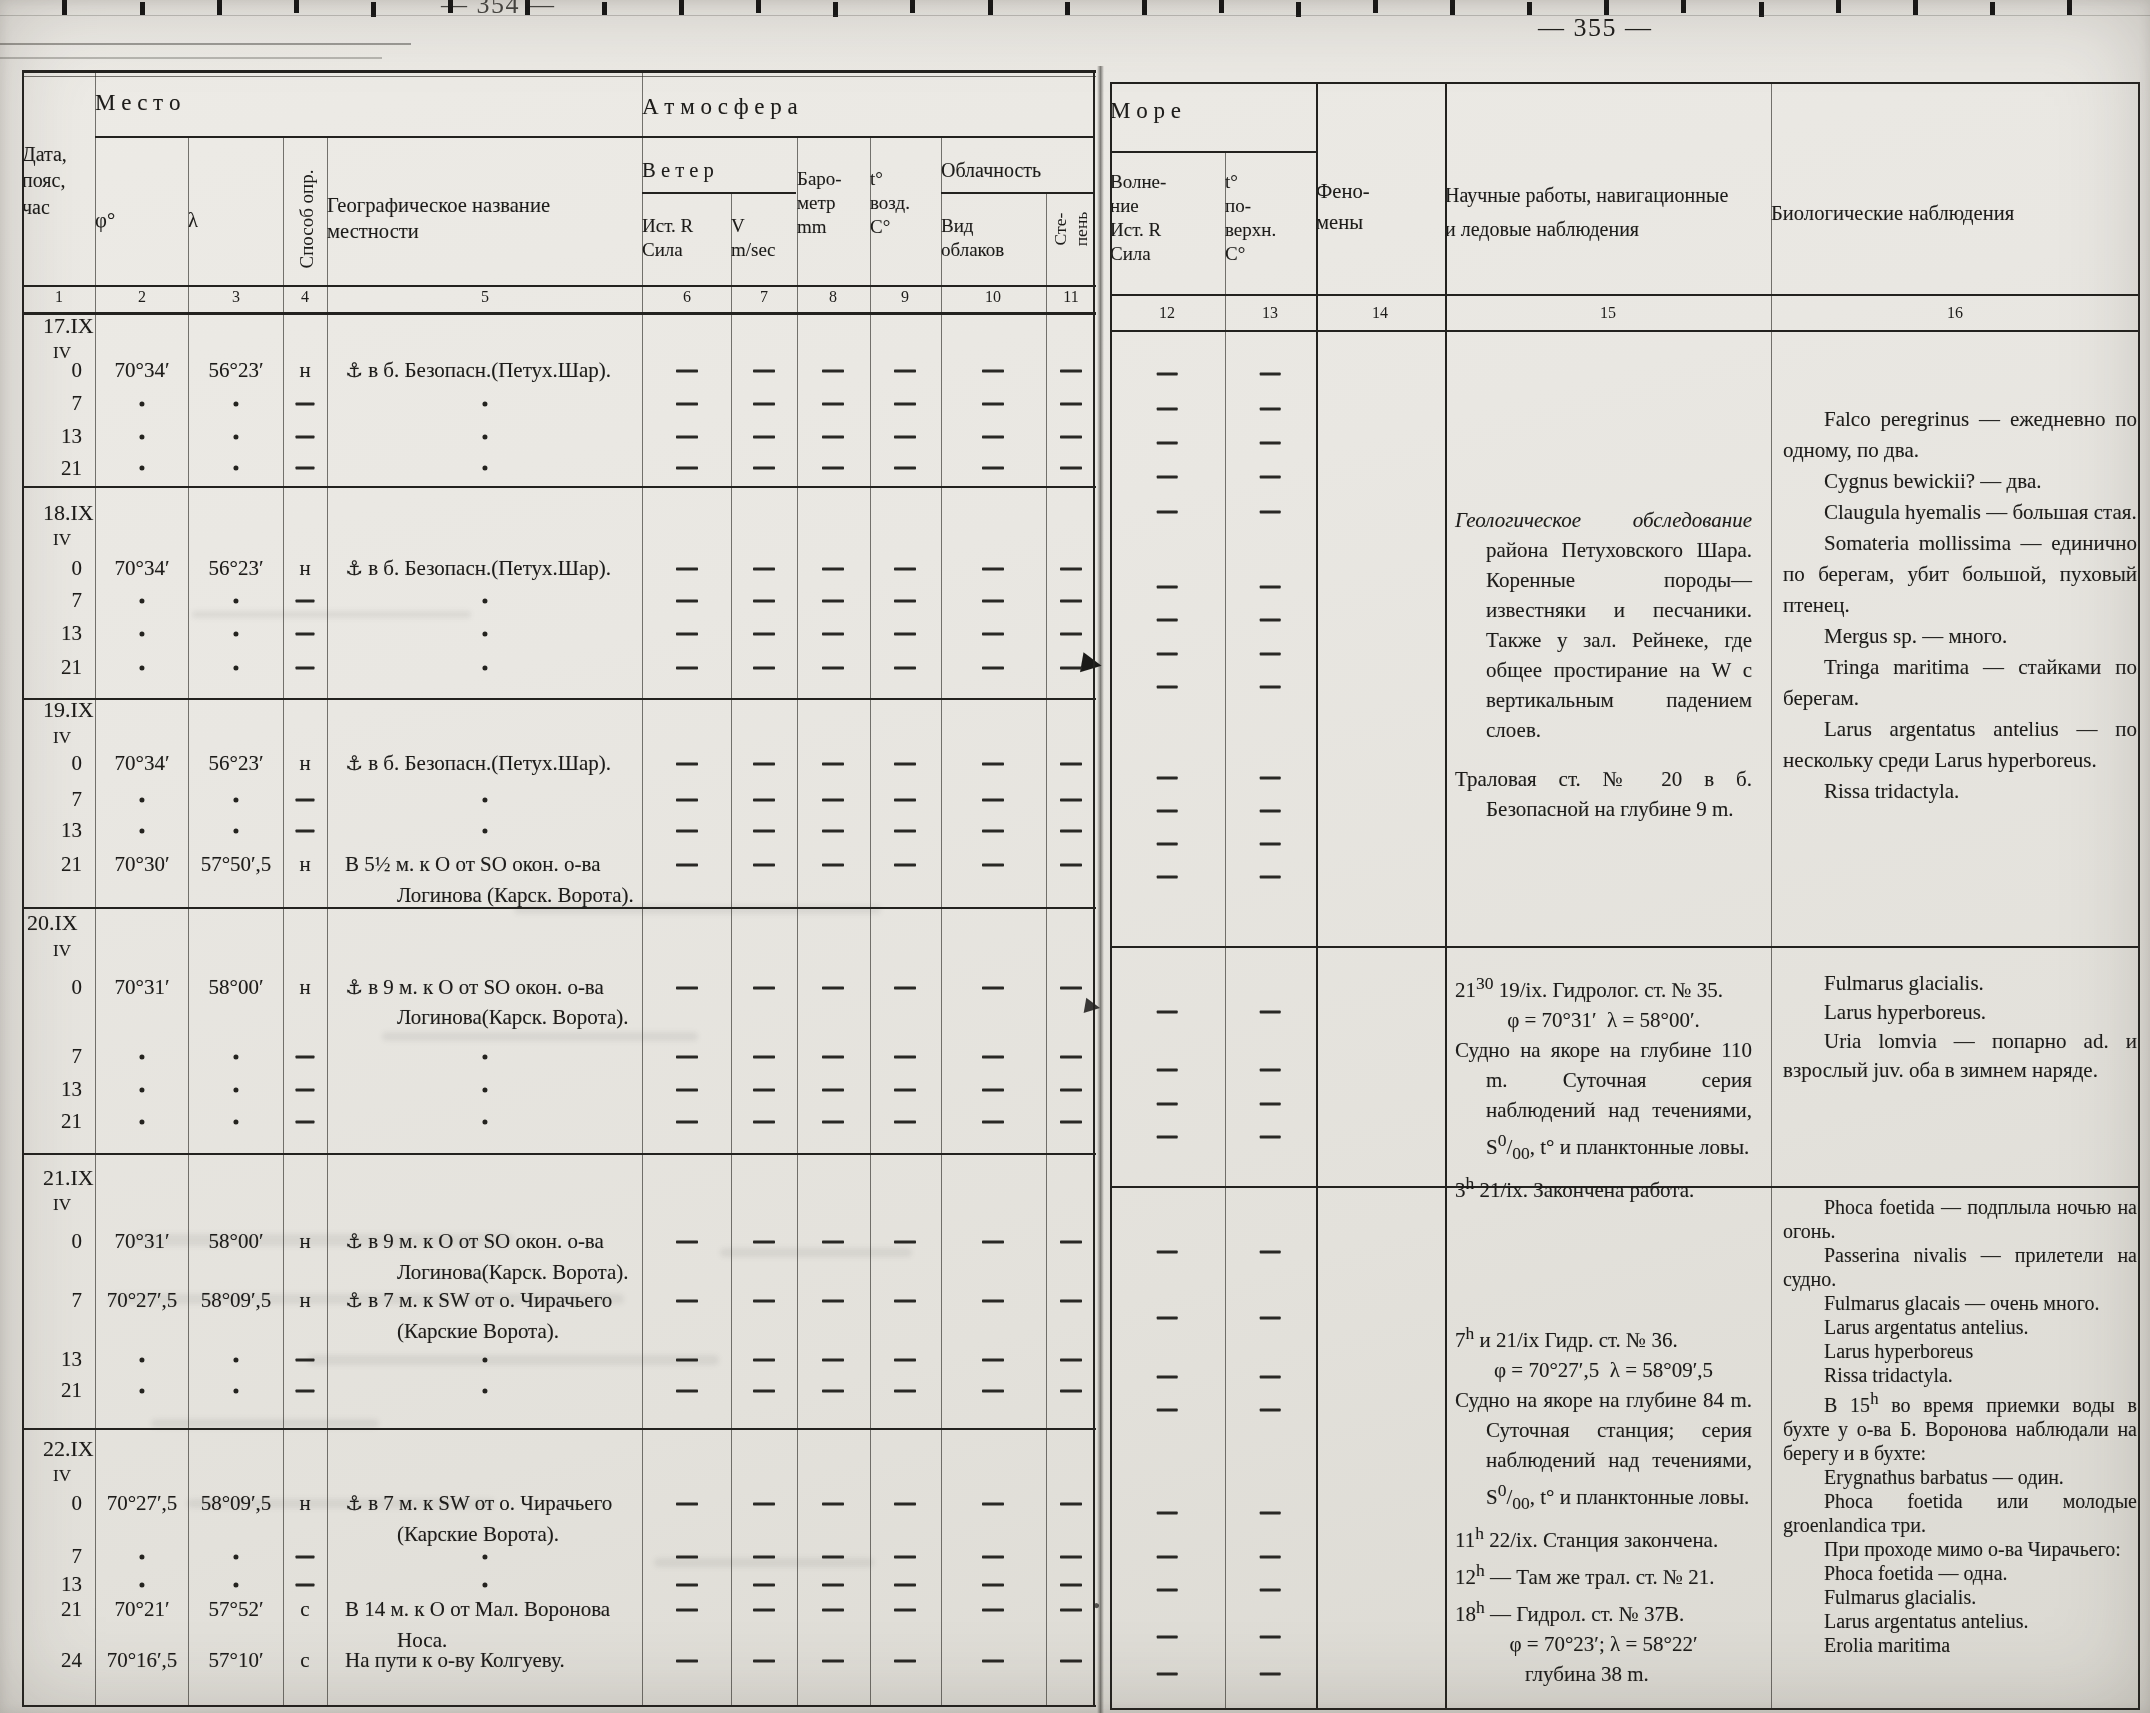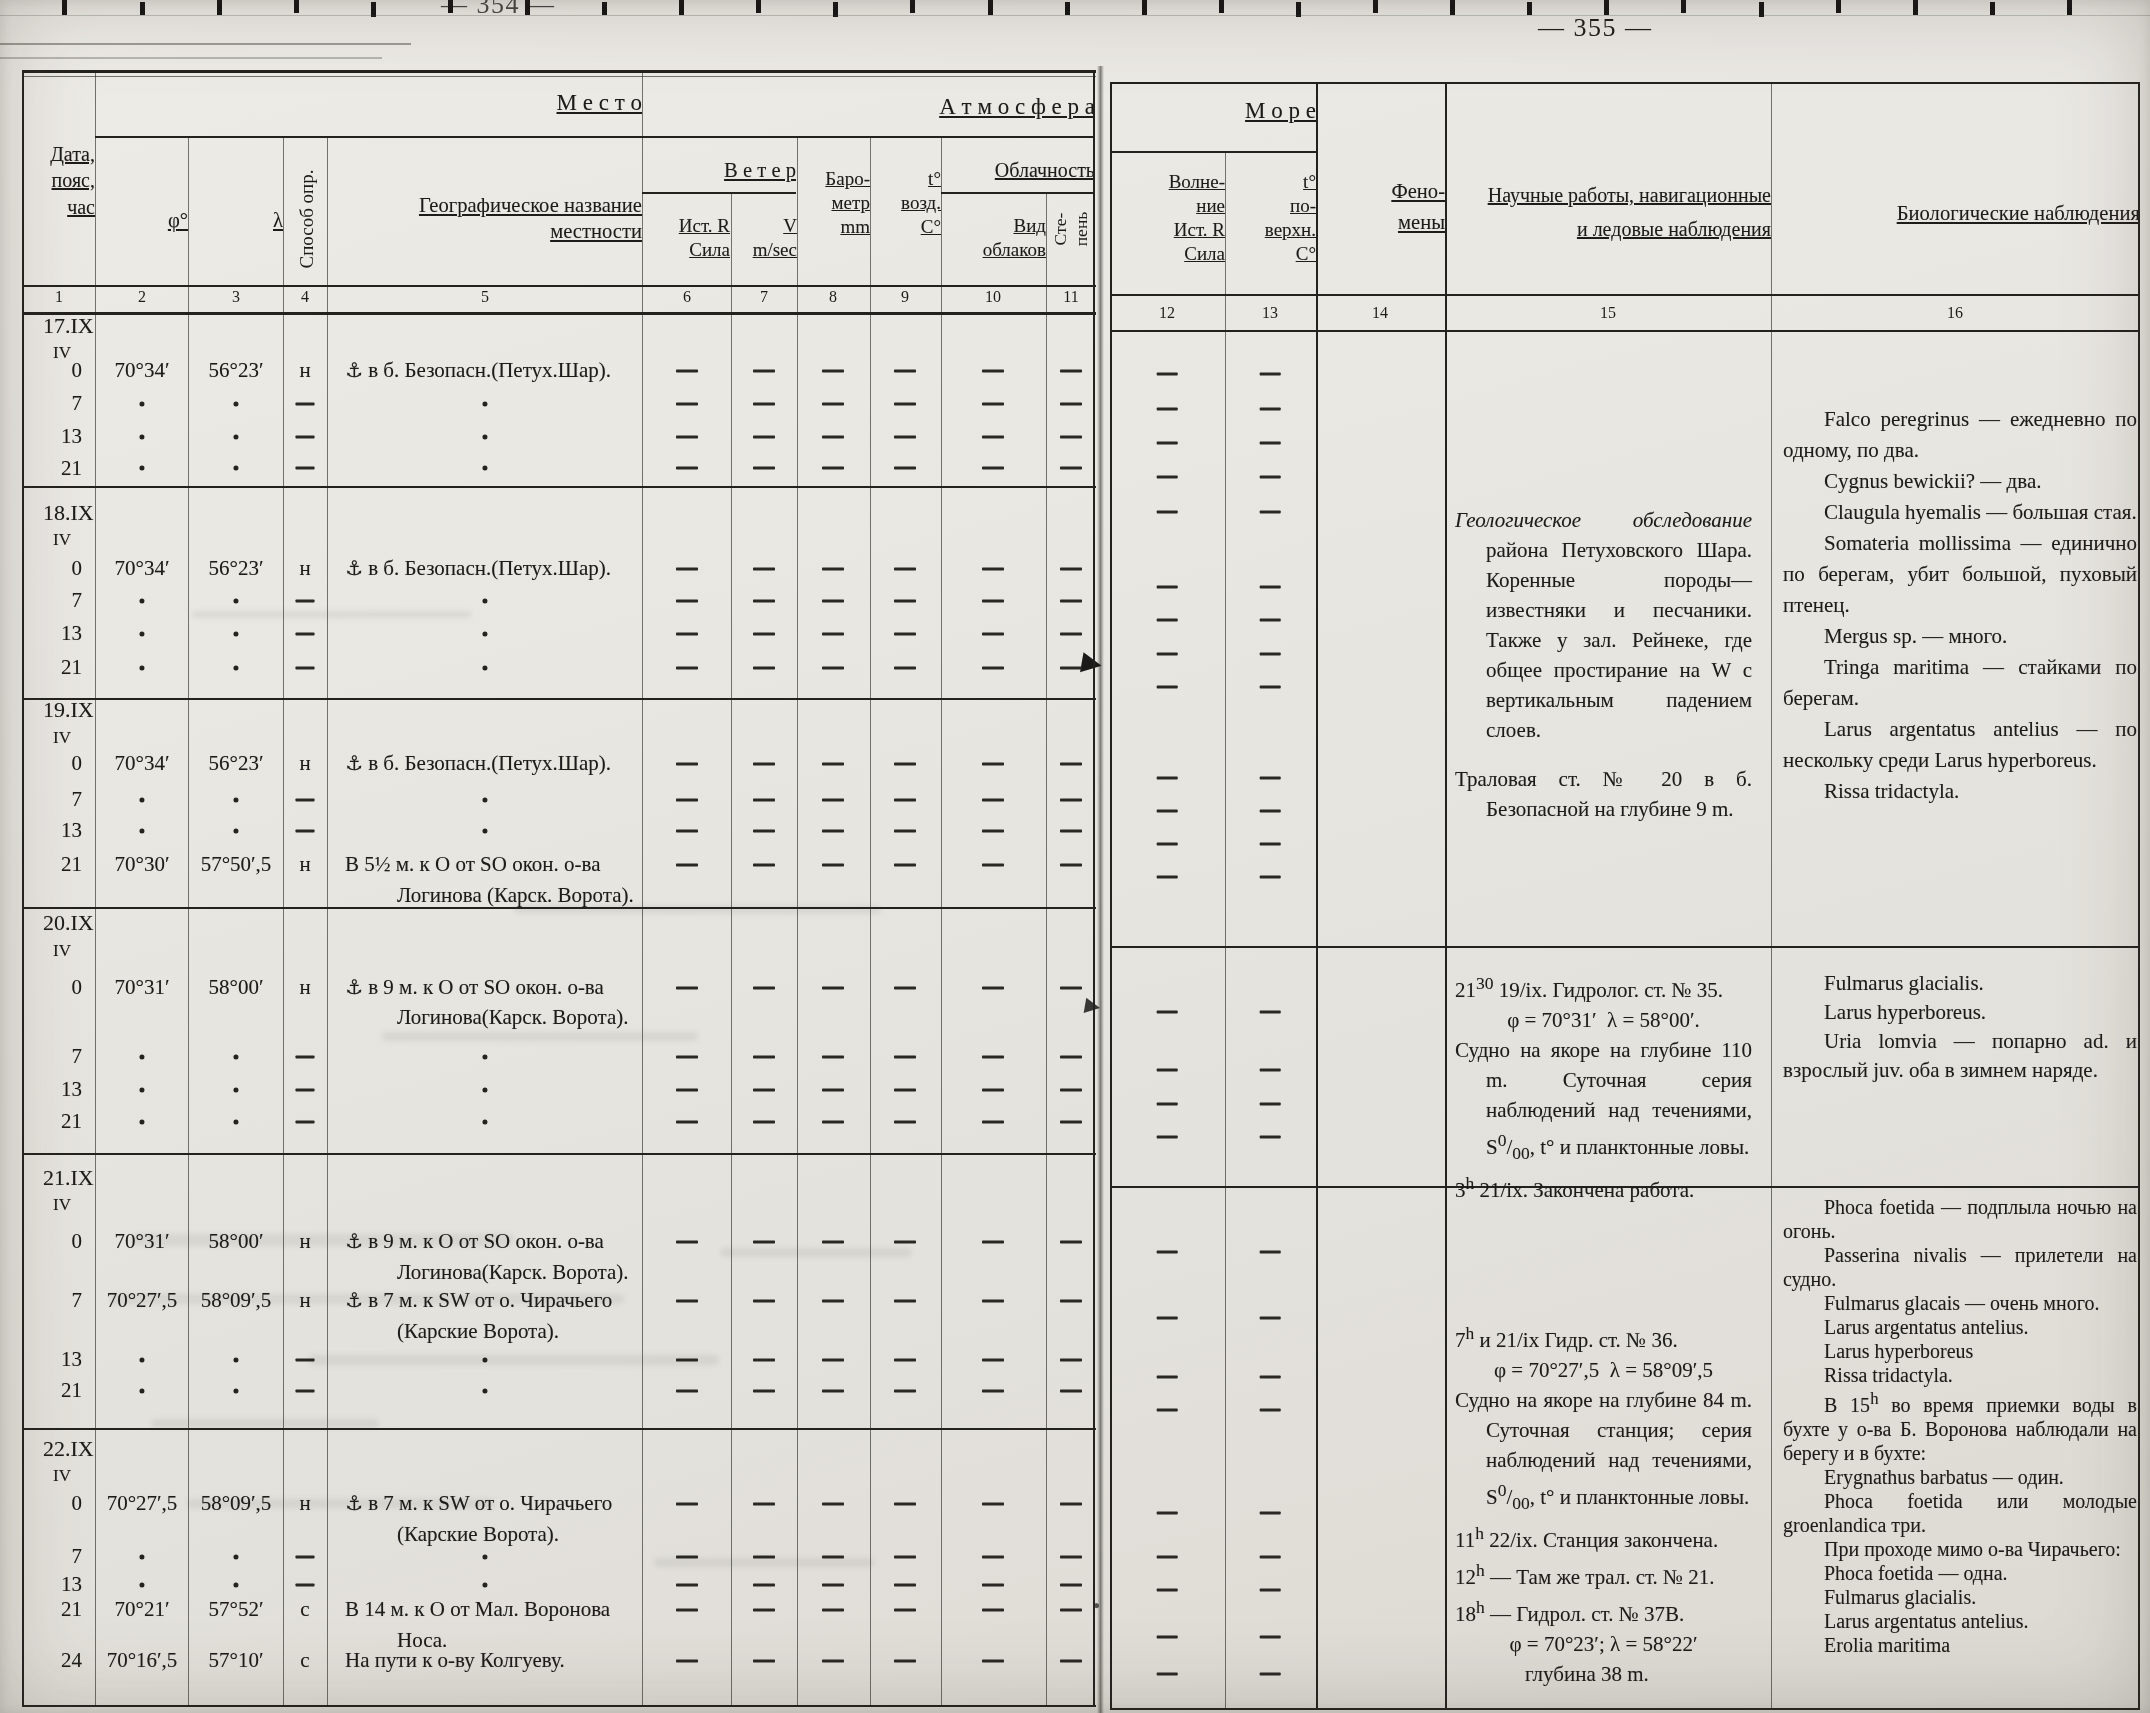--- a/index.html
+++ b/index.html
@@ -14,22 +14,22 @@
   .vline,.hline{position:absolute;}
   .smudge{position:absolute;background:rgba(55,52,46,.08);filter:blur(2.9px);border-radius:5.9px;}
   .crease{position:absolute;background:linear-gradient(to right,rgba(0,0,0,0),rgba(25,24,20,.5),rgba(0,0,0,0));}
   .crease-mark{position:absolute;color:#1b1a18;transform:rotate(10deg);}
   .txt{position:absolute;font-size:21px;line-height:26.4px;white-space:nowrap;
        text-shadow:0 0 0.7px rgba(25,24,20,.3);}
   .c{transform:translateX(-50%);}
   .r{text-align:right;}
   .date{font-size:22px;}
   .zone{font-size:17px;}
-  .hd{position:absolute;text-align:right;font-size:20.6px;line-height:26.4px;
-      text-shadow:0 0 0.7px rgba(25,24,20,.25);text-decoration:underline;}
+  .hd{position:absolute;text-align:left;font-size:20.6px;line-height:26.4px;
+      text-shadow:0 0 0.7px rgba(25,24,20,.25);}
   .hd.big{font-size:23px;}
   .hd.small{font-size:19px;line-height:24px;}
   .num{position:absolute;font-size:16px;transform:translateX(-50%);}
   .rotv{position:absolute;transform:translate(-50%,-50%) rotate(-90deg);
         font-size:19px;line-height:21px;text-align:center;white-space:nowrap;}
   .dash{position:absolute;width:22px;height:2.9px;background:#292825;border-radius:0.7px;
         transform:translate(-50%,-50%);}
   .dot{position:absolute;width:5.1px;height:5.1px;border-radius:50%;background:#24231f;
        transform:translate(-50%,-50%);}
   .anch{font-family:"DejaVu Sans","Liberation Sans",sans-serif;font-size:20px;}
@@ -333,21 +333,21 @@
     <div class="dash" style="left: 993px; top: 865px;"></div>
     <div class="dash" style="left: 1071px; top: 865px;"></div>
     <div class="dash" style="left: 1167px; top: 778px; width: 20.6px;"></div>
     <div class="dash" style="left: 1270px; top: 778px; width: 20.6px;"></div>
     <div class="dash" style="left: 1167px; top: 811px; width: 20.6px;"></div>
     <div class="dash" style="left: 1270px; top: 811px; width: 20.6px;"></div>
     <div class="dash" style="left: 1167px; top: 844px; width: 20.6px;"></div>
     <div class="dash" style="left: 1270px; top: 844px; width: 20.6px;"></div>
     <div class="dash" style="left: 1167px; top: 877px; width: 20.6px;"></div>
     <div class="dash" style="left: 1270px; top: 877px; width: 20.6px;"></div>
-    <div class="txt date" style="left: 43px; top: 910px;">20.IX</div>
+    <div class="txt date" style="left: 27px; top: 910px;">20.IX</div>
     <div class="txt zone" style="left: 53px; top: 938px;">IV</div>
     <div class="txt r" style="left: 22px; top: 974px; width: 60px;">0</div>
     <div class="txt c" style="left: 142px; top: 974px;">70°31′</div>
     <div class="txt c" style="left: 236px; top: 974px;">58°00′</div>
     <div class="txt c" style="left: 305px; top: 974px;">н</div>
     <div class="txt" style="left: 345px; top: 974px;"><span class="anch">⚓</span> в 9 м. к О от SO окон. о-ва</div>
     <div class="txt" style="left: 397px; top: 1004px;">Логинова(Карск. Ворота).</div>
     <div class="dash" style="left: 687px; top: 988px;"></div>
     <div class="dash" style="left: 764px; top: 988px;"></div>
     <div class="dash" style="left: 833px; top: 988px;"></div>

